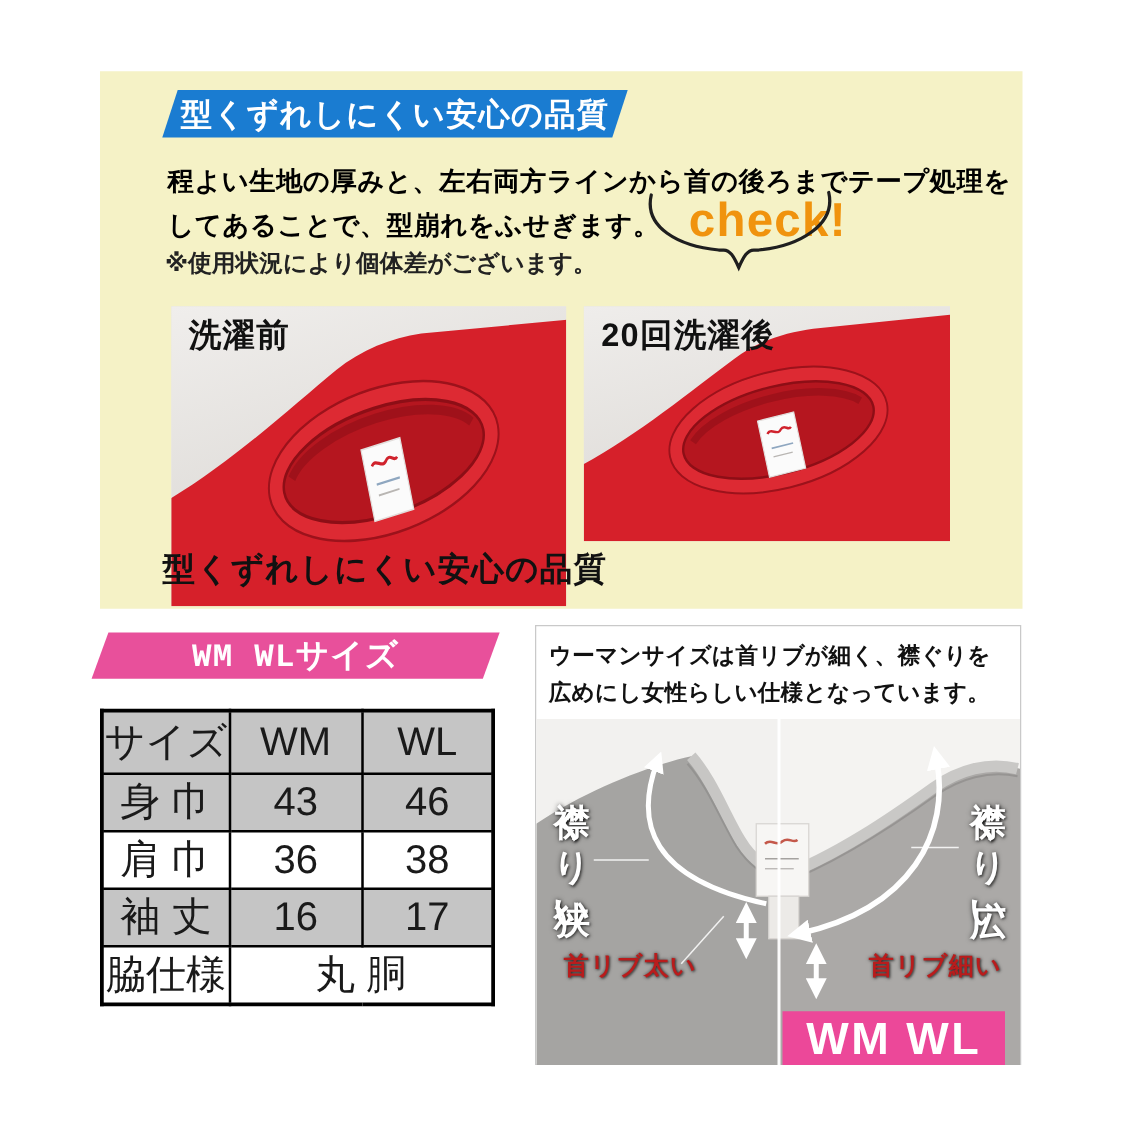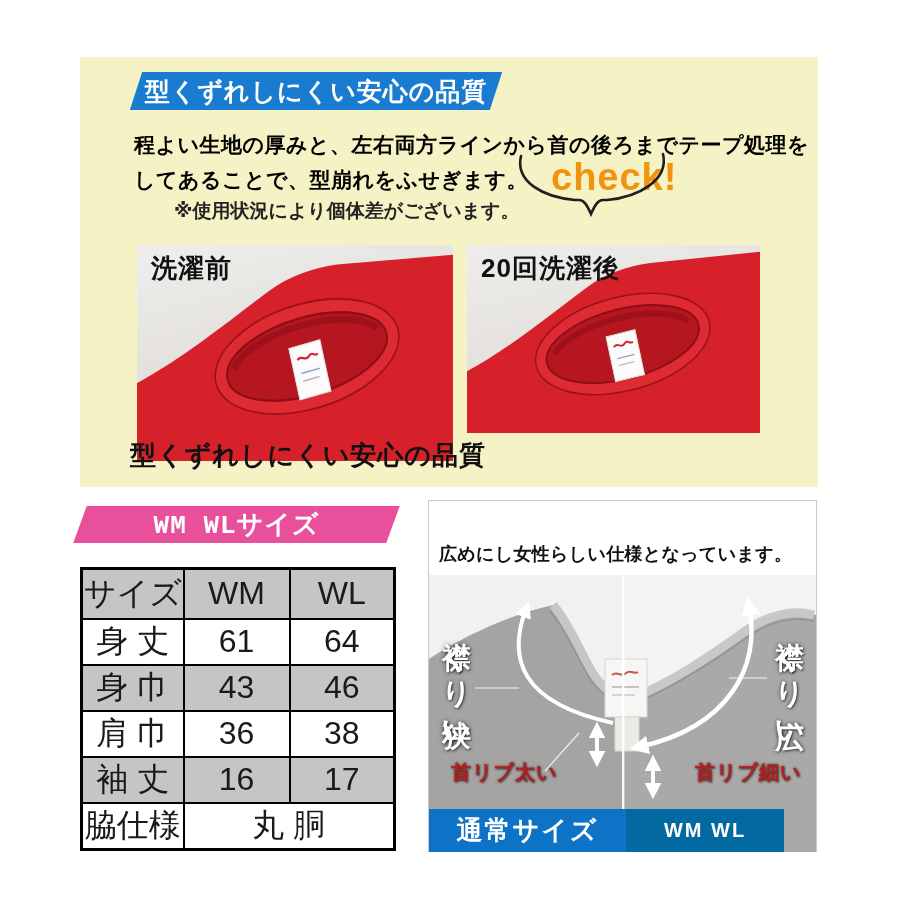--- a/index.html
+++ b/index.html
@@ -21,21 +21,21 @@
 
   .body-line { left:134px; color:#000000; font-size:21px; font-weight:bold; letter-spacing:0.5px; white-space:nowrap; }
   .body-line1 { top:131px; }
   .body-line2 { top:166px; }
   .note-line { left:132px; top:198px; color:#222222; font-size:19px; font-weight:bold; letter-spacing:0; white-space:nowrap; }
 
   .check-label { left:551px; top:156px; color:#f0930e; font-size:38px; font-weight:800; letter-spacing:1px; }
   .check-brace { left:513px; top:150px; width:162px; height:72px; }
 
   .photo { background:#e9e7e4; overflow:hidden; }
-  .photo-before { left:137px; top:245px; width:316px; height:216px; }
+  .photo-before { left:137px; top:245px; width:316px; height:240px; }
   .photo-after  { left:467px; top:245px; width:293px; height:188px; }
   .photo svg { position:absolute; inset:0; width:100%; height:100%; }
   .photo-label { position:absolute; left:14px; top:6px; color:#111111; font-size:26px; font-weight:bold; letter-spacing:1px; }
 
   .quality-caption { left:130px; top:438px; color:#111111; font-size:26px; font-weight:bold; letter-spacing:1px; white-space:nowrap; }
 
   
   .size-banner { left:80px; top:506px; width:313px; height:37px; }
   .size-banner .skew-bg { background:#e8509b; transform:skewX(-20deg); }
   .size-banner .banner-label { font-size:26px; letter-spacing:1px;font-family:Liberation Mono, monospace; }
@@ -60,37 +60,37 @@
   .v-note-left { left:8px; top:44px; }
   .v-note-right { right:6px; top:44px; }
   .h-note { position:absolute; color:#b91c1c; font-weight:bold; font-size:20px; letter-spacing:1px;
     text-shadow:0 0 3px rgba(0,0,0,.55), 1px 1px 2px rgba(0,0,0,.5); white-space:nowrap; }
   .rib-thick { left:22px; top:184px; }
   .rib-thin  { left:266px; top:184px; }
 
   .tag-bar { position:absolute; top:234px; height:43px; display:flex; align-items:center; justify-content:center;
     color:#ffffff; font-weight:bold; white-space:nowrap; }
   .tag-normal { left:0; width:197px; background:#0e72c6; font-size:26px; letter-spacing:2px; }
-  .tag-wmwl   { left:197px; width:158px; background:#0369a1; font-size:20px; letter-spacing:2px; }
+  .tag-wmwl   { left:197px; width:178px; background:#ec4899; font-size:36px; letter-spacing:2px; }
 </style>
 </head>
 <body>
 
 <div class="canvas">
 
   <div class="abs cream-panel">
 
     <div class="abs banner quality-banner" style="position:absolute; left:56px; top:15px;">
       <div class="skew-bg"></div>
       <div class="banner-label">型くずれしにくい安心の品質</div>
     </div>
 
     <div class="abs body-line body-line1" style="left:54px; top:74px;">程よい生地の厚みと、左右両方ラインから首の後ろまでテープ処理を</div>
     <div class="abs body-line body-line2" style="left:54px; top:109px;">してあることで、型崩れをふせぎます。</div>
-    <div class="abs note-line" style="left:52px; top:141px;margin-left:42px;">※使用状況により個体差がございます。</div>
+    <div class="abs note-line" style="left:52px; top:141px;">※使用状況により個体差がございます。</div>
 
     <div class="abs check-label" style="left:471px; top:99px;">check!</div>
     <svg class="abs check-brace" style="left:433px; top:93px;" viewBox="0 0 162 72">
       <path d="M8,6 C2,32 30,47 62,50 L 66,50 C71,50 74,55 78,64 C82,55 85,50 90,50 L 94,50 C126,47 156,30 150,4" fill="none" stroke="#1f1f1f" stroke-width="2.6" stroke-linecap="round"></path>
     </svg>
 
     <div class="abs photo photo-before" style="left:57px; top:188px;">
       <svg viewBox="0 0 316 188" preserveAspectRatio="none">
         <defs>
           <linearGradient id="bg1" x1="0" y1="0" x2="0.4" y2="1">
@@ -157,25 +157,20 @@
         <col style="width:102px">
         <col style="width:106px">
         <col style="width:105px">
       </colgroup>
     <tbody>
         <tr class="hdr gray">
       <td>サイズ</td>
       <td>WM</td>
       <td>WL</td>
     </tr>
-    <tr>
-      <td>身 丈</td>
-      <td>61</td>
-      <td>64</td>
-    </tr>
     <tr class="gray">
       <td>身 巾</td>
       <td>43</td>
       <td>46</td>
     </tr>
     <tr>
       <td>肩 巾</td>
       <td>36</td>
       <td>38</td>
     </tr>
@@ -185,20 +180,21 @@
       <td>17</td>
     </tr>
     <tr>
       <td>脇仕様</td>
       <td colspan="2">丸 胴</td>
     </tr>
   </tbody>
     </table>
 
   <div class="abs woman-panel">
+    <div class="desc-line desc-line1">ウーマンサイズは首リブが細く、襟ぐりを</div>
     <div class="desc-line desc-line2">広めにし女性らしい仕様となっています。</div>
 
     <div class="gray-photo">
       <svg class="gray-scene" viewBox="0 0 387 277" preserveAspectRatio="none">
         <defs>
           <marker id="aw" viewBox="0 0 10 10" refX="5" refY="5" markerWidth="4.2" markerHeight="4.2" orient="auto-start-reverse">
             <path d="M0,0 L10,5 L0,10 Z" fill="#ffffff"></path>
           </marker>
         </defs>
 
@@ -231,18 +227,17 @@
         <line x1="46" y1="113" x2="90" y2="113" stroke="#ffffff" stroke-width="1.2" opacity="0.85"></line>
         <line x1="300" y1="103" x2="338" y2="103" stroke="#ffffff" stroke-width="1.2" opacity="0.85"></line>
         <line x1="116" y1="196" x2="150" y2="158" stroke="#ffffff" stroke-width="1.2" opacity="0.85"></line>
       </svg>
 
       <div class="v-note v-note-left">襟ぐり狭い</div>
       <div class="v-note v-note-right">襟ぐり広い</div>
       <div class="h-note rib-thick">首リブ太い</div>
       <div class="h-note rib-thin">首リブ細い</div>
 
-      <div class="tag-bar tag-normal">通常サイズ</div>
       <div class="tag-bar tag-wmwl">WM WL</div>
     </div>
   </div>
 
 </div>
 
 </body></html>

